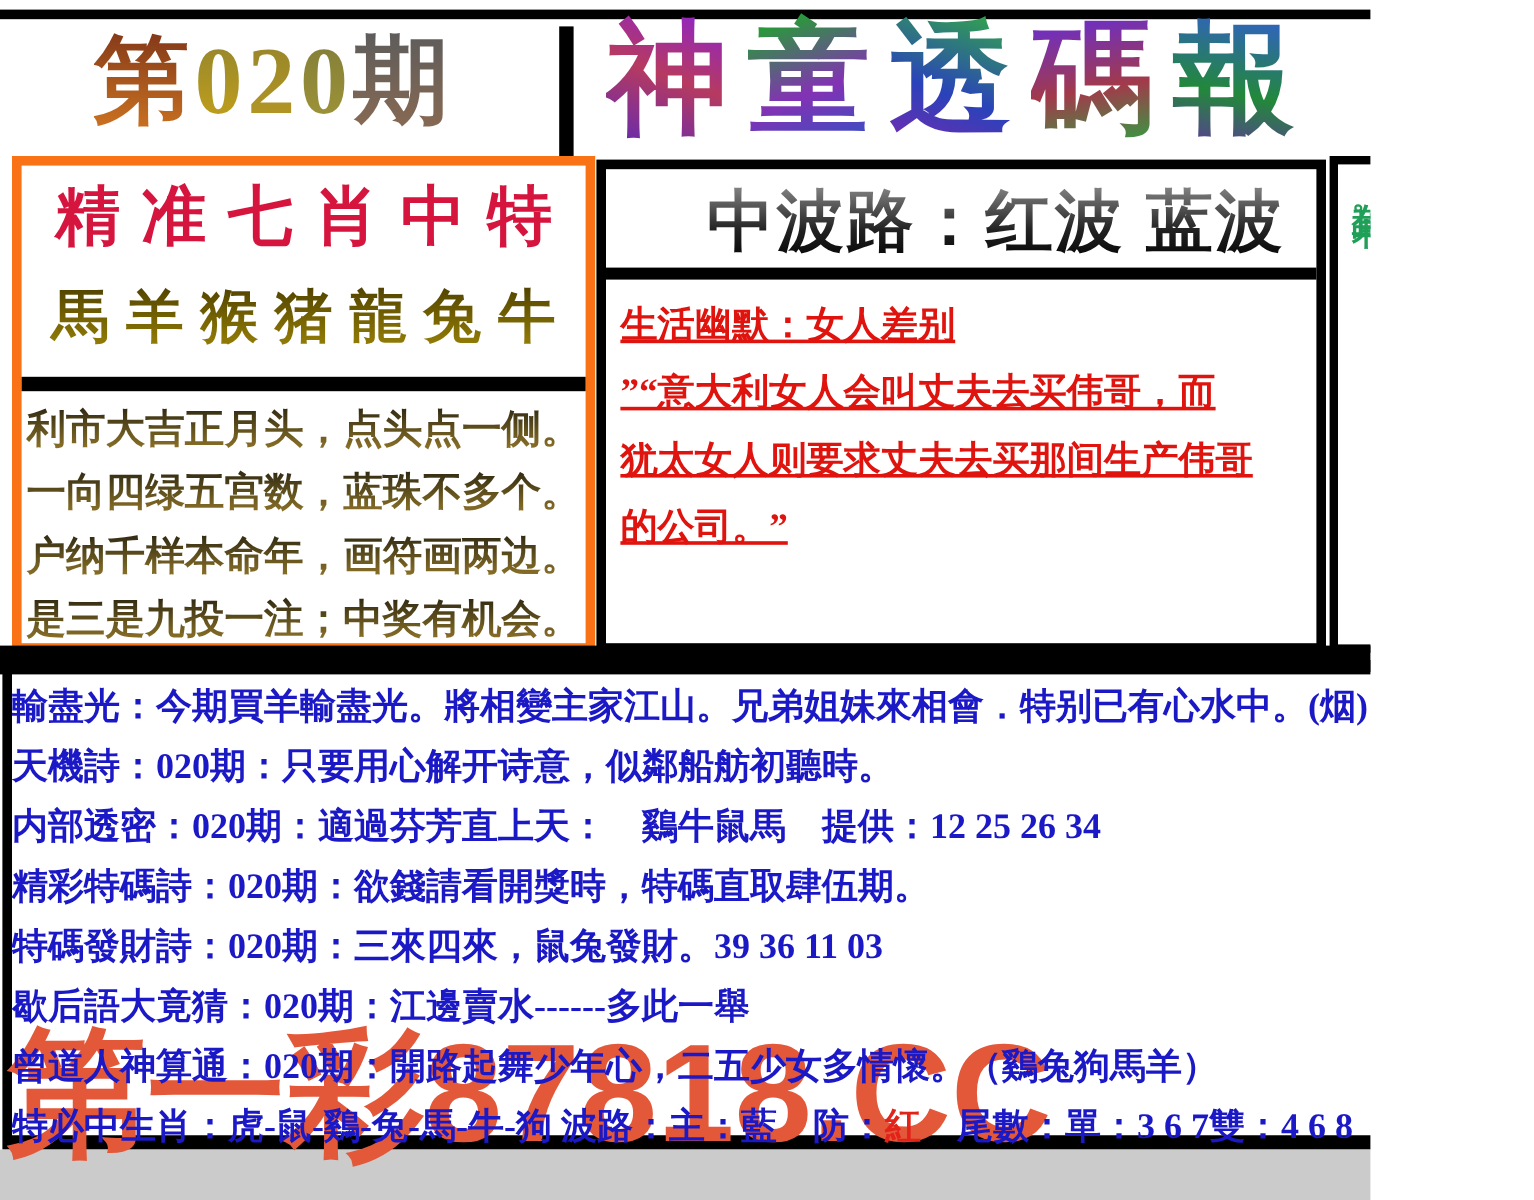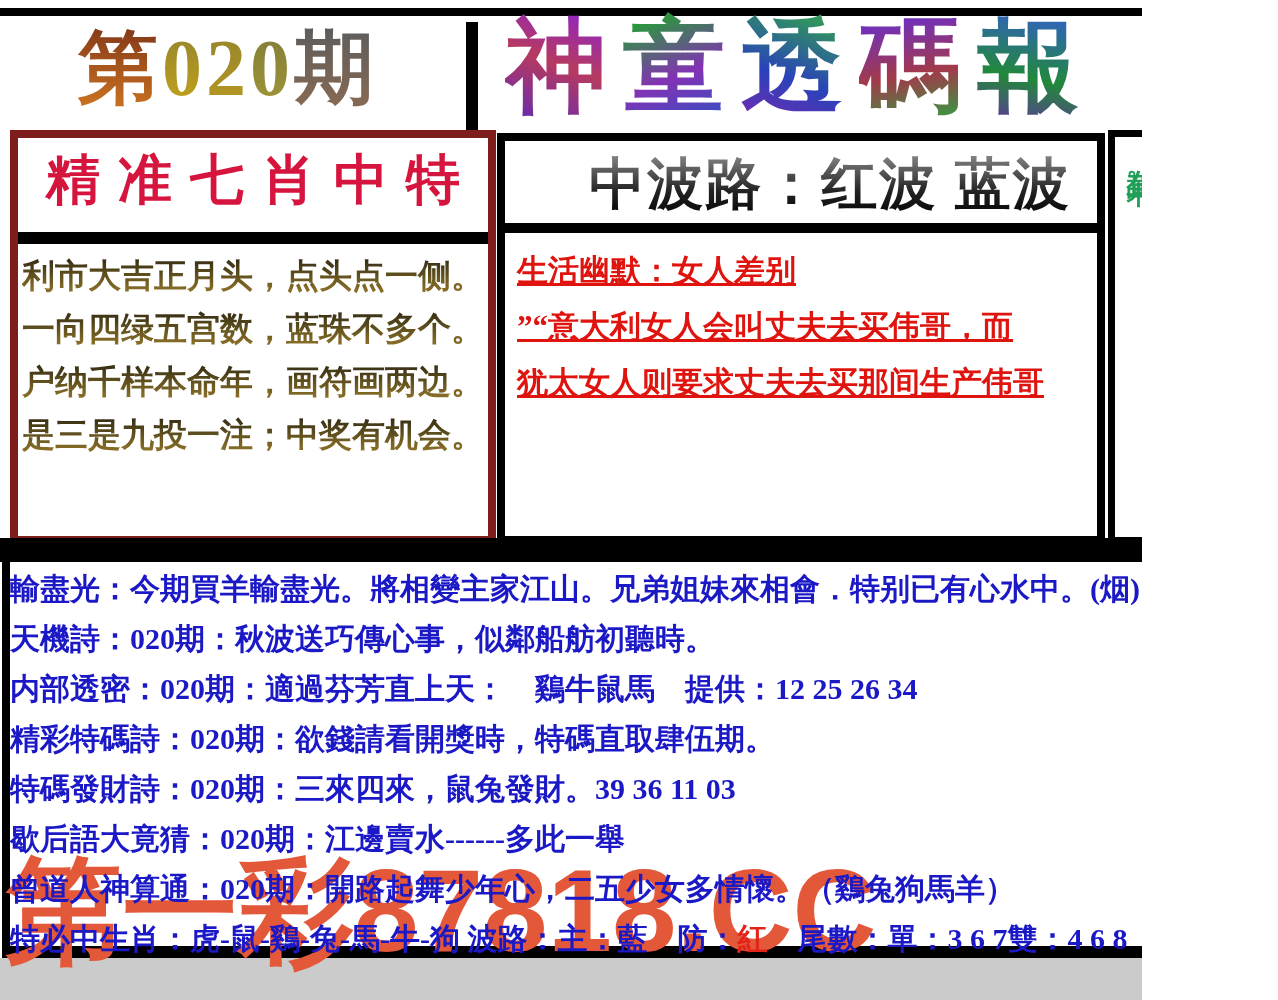--- a/index.html
+++ b/index.html
@@ -22,21 +22,21 @@
   
   .masthead{position:absolute;left:505px;top:8px;font-size:102px;font-weight:900;letter-spacing:16px;line-height:1.15;white-space:nowrap;}
   .masthead span{background-clip:text;-webkit-background-clip:text;color:transparent;display:inline-block;}
   .masthead span:nth-child(1){background-image:linear-gradient(200deg,#8a22d2 5%,#b63a60 50%,#6e2ca6 90%);}
   .masthead span:nth-child(2){background-image:linear-gradient(160deg,#23a032 10%,#8332b4 55%,#2f52c4 95%);}
   .masthead span:nth-child(3){background-image:linear-gradient(200deg,#32ae42 5%,#2a42ba 60%,#7a28b0);}
   .masthead span:nth-child(4){background-image:linear-gradient(170deg,#7230ba 15%,#a23a4a 55%,#2fa042 95%);}
   .masthead span:nth-child(5){background-image:linear-gradient(190deg,#3162c2 10%,#22883a 60%,#6232a2);}
 
   
-  .left-box{position:absolute;left:10px;top:130px;width:486px;height:414px;border:8px solid #7f1d1d;box-sizing:border-box;background:#fff;}
+  .left-box{position:absolute;left:10px;top:130px;width:486px;height:414px;border:8px solid #f97316;box-sizing:border-box;background:#fff;}
   .headline{margin-top:10px;text-align:center;font-size:54px;font-weight:900;color:#d6153f;letter-spacing:18px;text-indent:18px;line-height:64px;white-space:nowrap;}
   .zodiac{margin-top:24px;text-align:center;font-size:48px;font-weight:900;letter-spacing:14px;text-indent:14px;line-height:58px;white-space:nowrap;background-image:linear-gradient(180deg,#4d4000,#9c8406);background-clip:text;-webkit-background-clip:text;color:transparent;}
   .lb-div{margin-top:20px;height:12px;background:#000;}
   .poem{margin-top:6px;padding:0 4px;}
   .poem div{font-size:33px;font-weight:900;line-height:53px;text-align:center;white-space:nowrap;background-image:linear-gradient(180deg,#241f10 5%,#6a5820 55%,#a8842e 100%);background-clip:text;-webkit-background-clip:text;color:transparent;}
 
   
   .mid-box{position:absolute;left:497px;top:133px;width:608px;height:411px;border:8px solid #000;box-sizing:border-box;background:#fff;}
   .wave{margin-top:6px;text-align:center;font-size:56px;font-weight:900;letter-spacing:2px;line-height:74px;white-space:nowrap;font-family:"Liberation Sans","DejaVu Sans",sans-serif;background-image:linear-gradient(180deg,#9a9a9a 0%,#222 60%,#000 100%);background-clip:text;-webkit-background-clip:text;color:transparent;}
   .wave .flip{display:inline-block;transform:rotate(180deg);}
@@ -73,54 +73,56 @@
   <div class="topline"></div>
 
   <div class="issue"><span>第</span><span>0</span><span>2</span><span>0</span><span>期</span></div>
 
   <div class="vbar"></div>
 
   <div class="masthead"><span>神</span><span>童</span><span>透</span><span>碼</span><span>報</span></div>
 
   <div class="left-box">
     <div class="headline">精准七肖中特</div>
+    <div class="zodiac">馬羊猴猪龍兔牛</div>
     <div class="lb-div"></div>
     <div class="poem">
       <div>利市大吉正月头，点头点一侧。</div>
       <div>一向四绿五宫数，蓝珠不多个。</div>
       <div>户纳千样本命年，画符画两边。</div>
       <div>是三是九投一注；中奖有机会。</div>
     </div>
   </div>
 
   <div class="mid-box">
     <div class="wave"><span class="flip">必</span><span>中波路：红波 蓝波</span></div>
     <div class="mid-div"></div>
     <div class="humor">
       <div>生活幽默：女人差别</div>
       <div>”“意大利女人会叫丈夫去买伟哥，而</div>
       <div>犹太女人则要求丈夫去买那间生产伟哥</div>
+      <div>的公司。”</div>
     </div>
   </div>
 
   <div class="right-box">
     <div class="vtext">
       <div>六合神童特別奉献透码诗</div>
       <div>只要用心解开诗意，　特码</div>
       <div>在其中。</div>
     </div>
     <div class="notch"></div>
   </div>
 
   <div class="band"></div>
 
   <div class="bottom-box">
     <div class="blines">
       <div>輸盡光：今期買羊輸盡光。將相變主家江山。兄弟姐妹來相會．特别已有心水中。(烟)</div>
-      <div>天機詩：020期：秋波送巧傳心事，似鄰船舫初聽時。</div>
+      <div>天機詩：020期：只要用心解开诗意，似鄰船舫初聽時。</div>
       <div>内部透密：020期：適過芬芳直上天：　鷄牛鼠馬　提供：12 25 26 34</div>
       <div>精彩特碼詩：020期：欲錢請看開獎時，特碼直取肆伍期。</div>
       <div>特碼發財詩：020期：三來四來，鼠兔發財。39 36 11 03</div>
       <div>歇后語大竟猜：020期：江邊賣水------多此一舉</div>
       <div>曾道人神算通：020期：開路起舞少年心，二五少女多情懷。（鷄兔狗馬羊）</div>
       <div><span>特必中生肖：虎-鼠-鷄-兔-馬-牛-狗 波路：主：</span><span class="blue-ch">藍</span><span>　防：</span><span class="red-ch">紅</span><span>　尾數：單：3 6 7雙：4 6 8</span></div>
     </div>
   </div>
 
   <div class="watermark">第一彩87818.CC</div>

